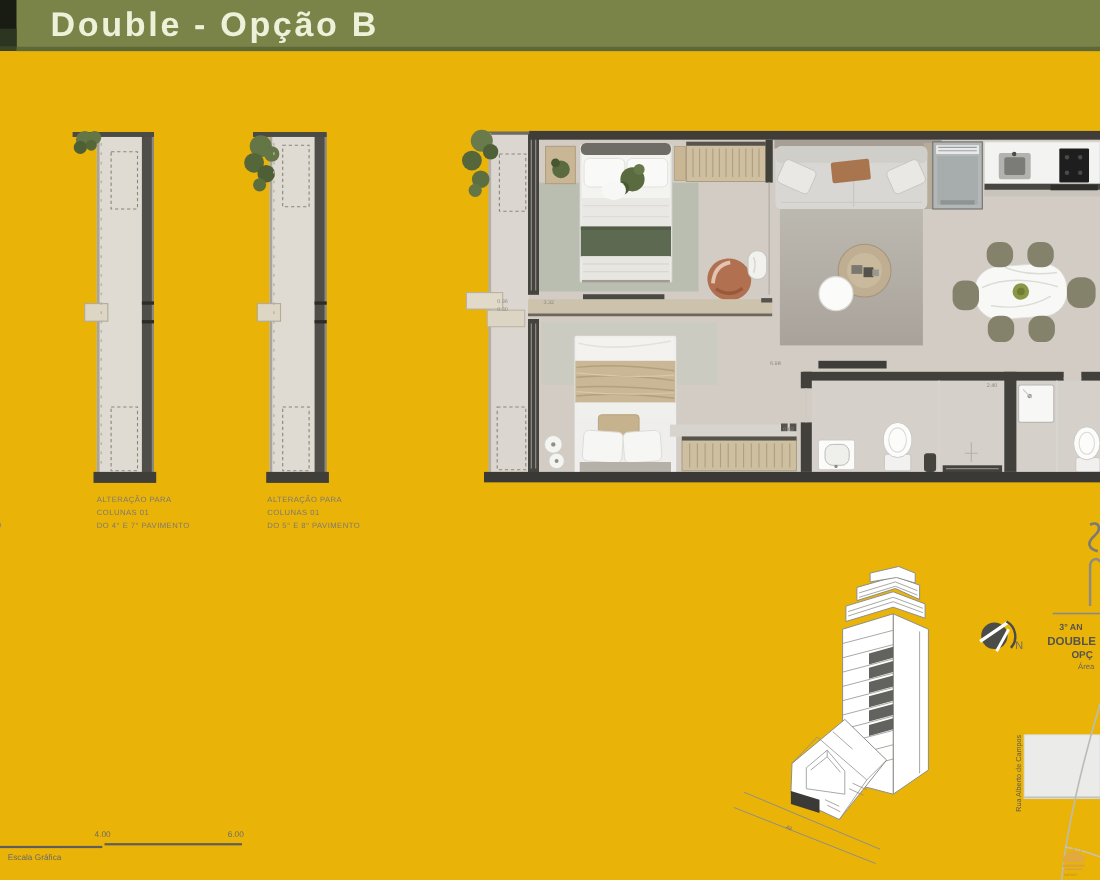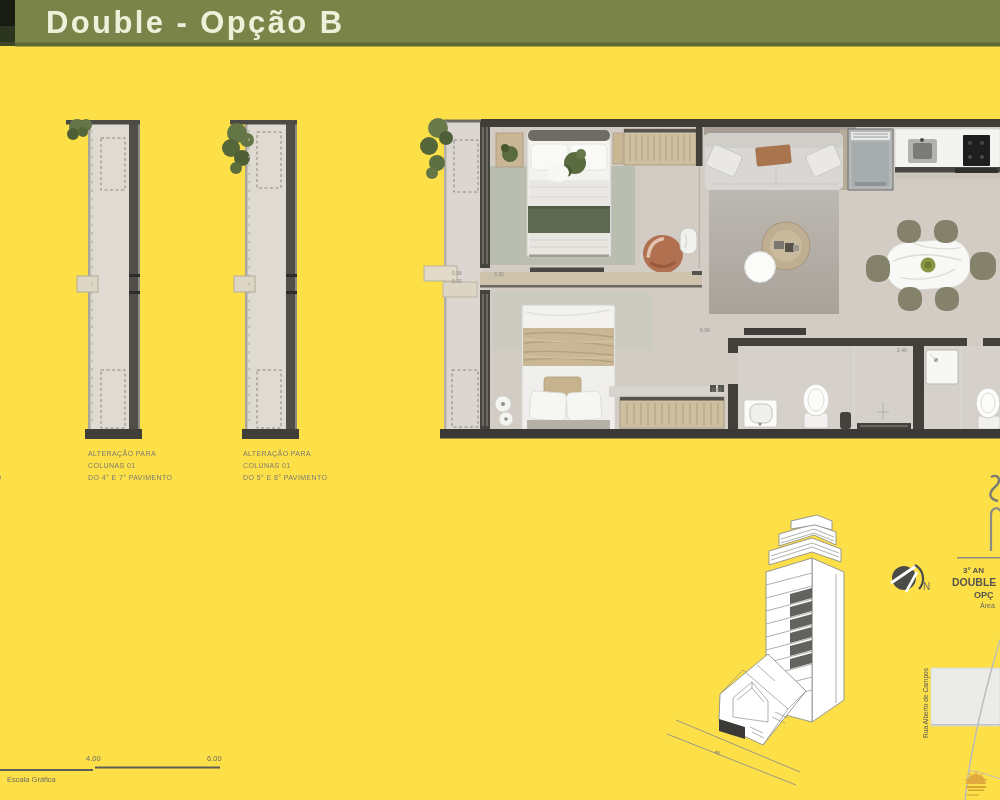--- a/index.html
+++ b/index.html
@@ -1,16 +1,16 @@
 <!DOCTYPE html>
 <html><head>
 <meta charset="utf-8">
 <style>
   html,body{margin:0;padding:0;background:#ffffff;}
-  .page{position:relative;width:1000px;height:800px;overflow:hidden;background:#fde047;
+  .page{position:relative;width:1000px;height:800px;overflow:hidden;background:#eab308;
         font-family:"Liberation Sans", sans-serif;}
   svg text{font-family:"Liberation Sans", sans-serif;}
 </style>
 </head>
 <body>
 <div class="page">
 <svg width="1000" height="800" viewBox="0 0 1000 800">
 <defs>
   <linearGradient id="rugg" x1="0" y1="0" x2="0" y2="1">
     <stop offset="0" stop-color="#bcb9b1"></stop>

